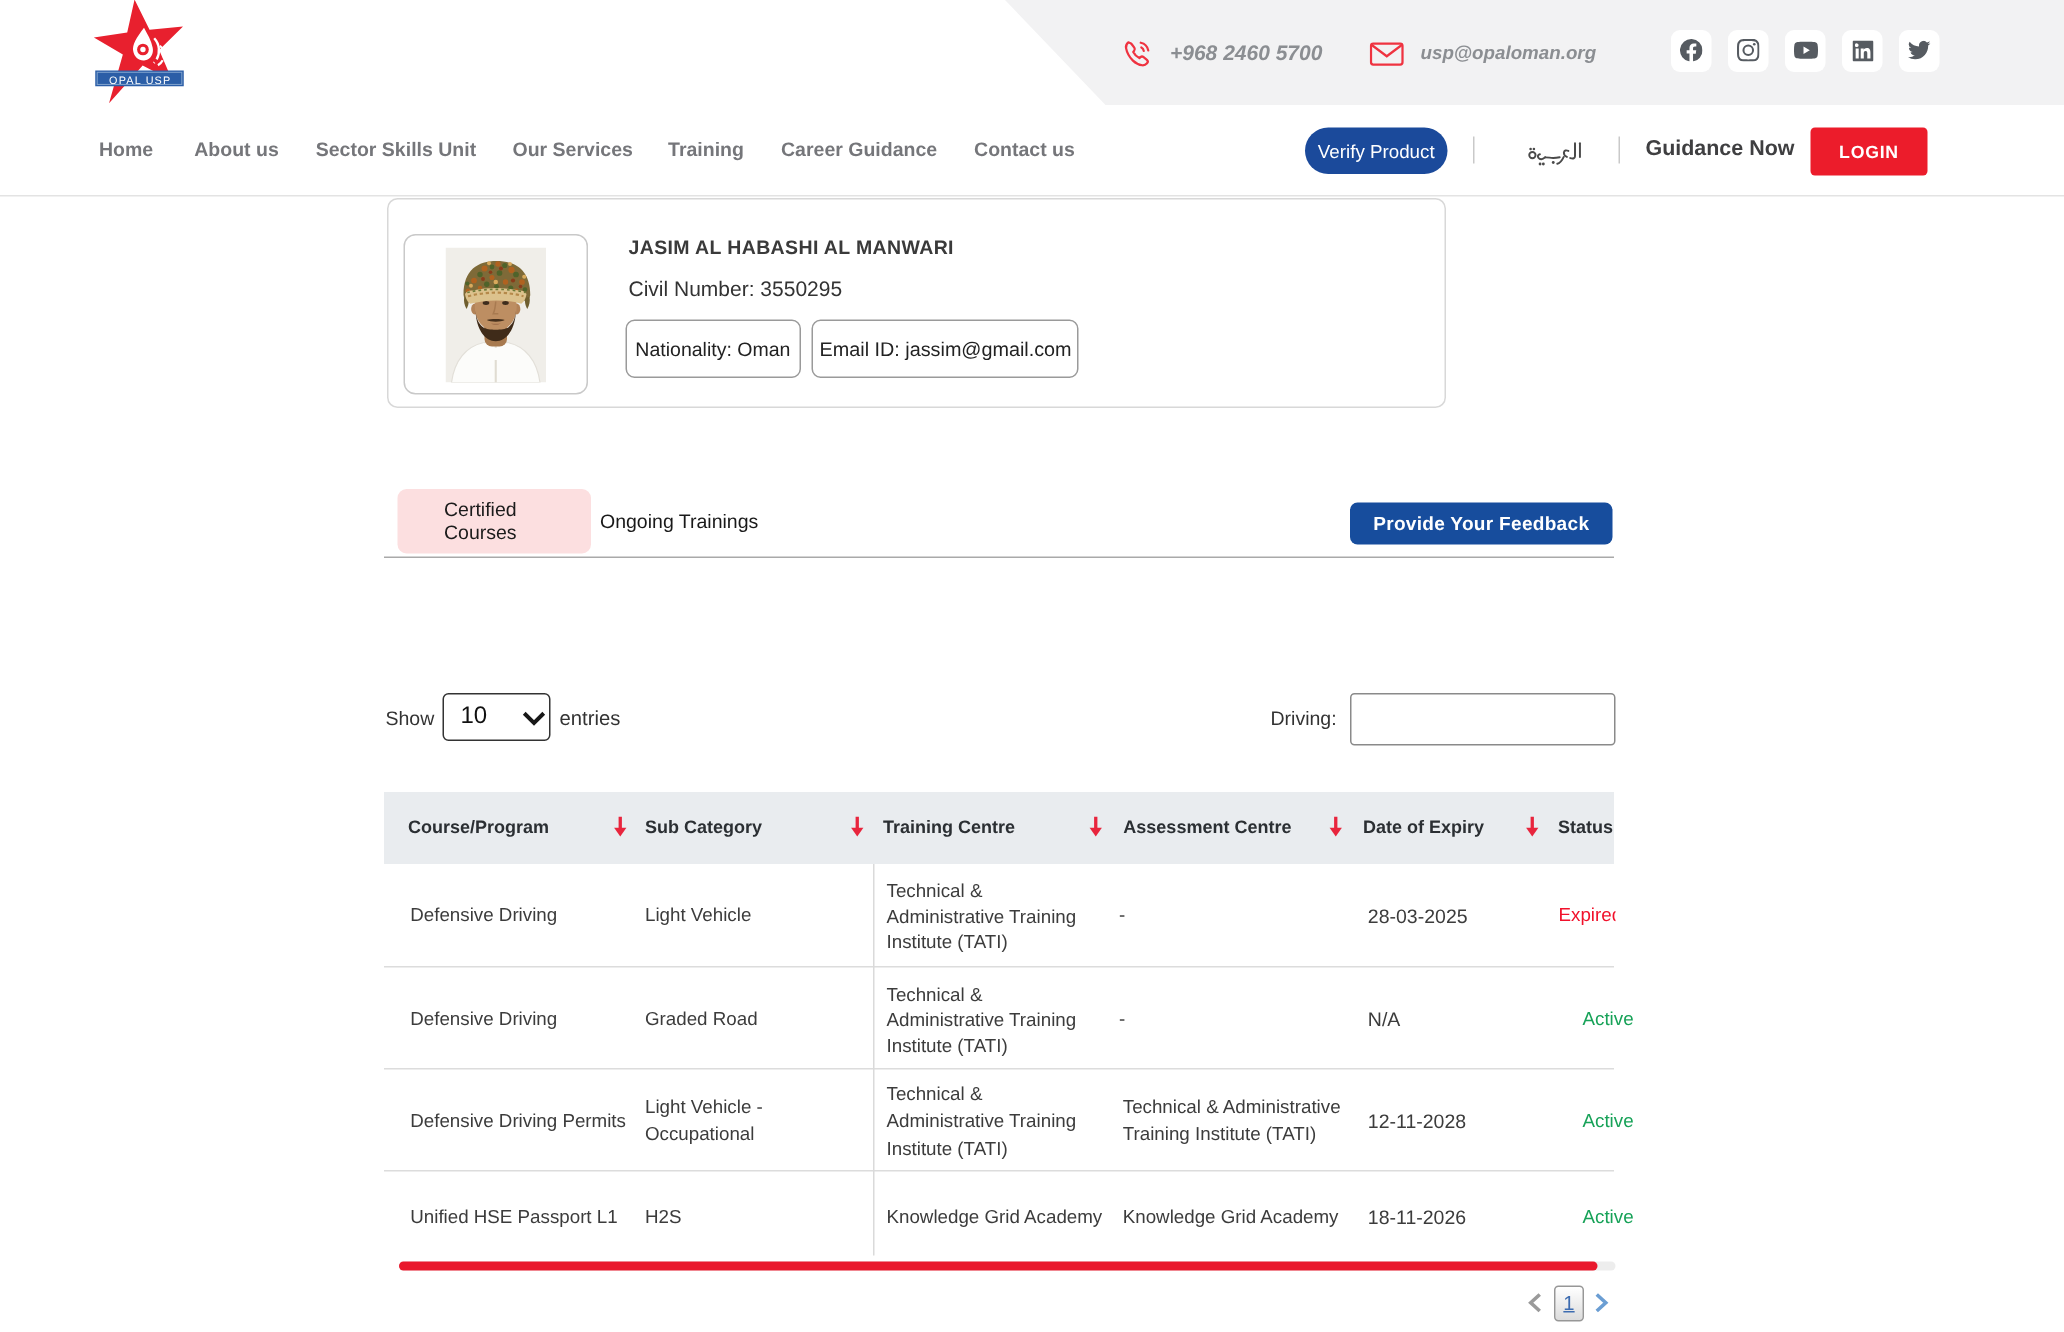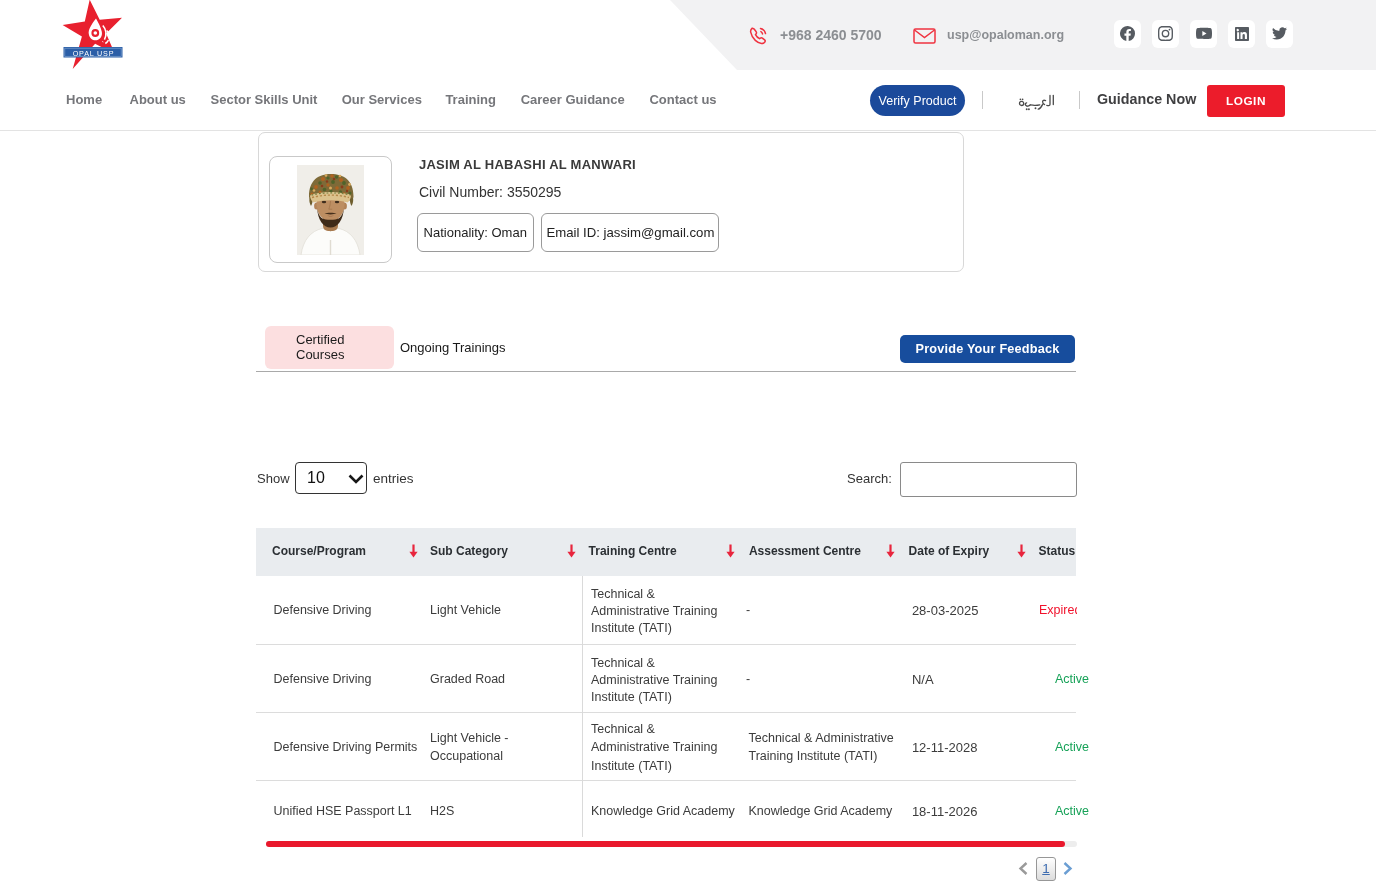--- a/index.html
+++ b/index.html
@@ -5,21 +5,21 @@
 * { margin:0; padding:0; box-sizing:border-box; }
 html,body { width:1376px; height:888px; background:#fff; font-family:"Liberation Sans", sans-serif; overflow:hidden; }
 #page { position:relative; width:1376px; height:888px; background:#fff; overflow:hidden; }
 .abs { position:absolute; }
 
 
 #topbar-bg { left:0; top:0; width:1376px; height:70px;
   background:#f2f2f3;
   clip-path:polygon(670px 0, 1376px 0, 1376px 70px, 737px 70px);
 }
-.contact-txt { position:absolute; color:#8b8e92; font-weight:bold; white-space:nowrap; }
+.contact-txt { position:absolute; color:#8b8e92; font-weight:bold; white-space:nowrap;font-style:italic; }
 .socbox { position:absolute; top:20px; width:27px; height:27.5px; background:#fff; border-radius:6px; display:flex; align-items:center; justify-content:center; }
 
 
 #navrow { left:0; top:70px; width:1376px; height:60.5px; background:#fff; border-bottom:1px solid #e3e3e3; }
 .navlink { position:absolute; top:92px; font-size:13px; font-weight:bold; color:#75767a; white-space:nowrap; }
 #verifyBtn { left:870px; top:85px; width:95px; height:31px; background:#1b4a9b; border-radius:16px; color:#fff; font-size:12.5px; font-weight:normal; display:flex; align-items:center; justify-content:center; }
 .vsep { position:absolute; top:91px; width:1px; height:18px; background:#c9c9c9; }
 #regnow { left:1097px; top:91px; font-size:14.3px; font-weight:bold; color:#3f3f41; }
 #loginBtn { left:1207px; top:85px; width:78px; height:32px; background:#ec1c2b; border-radius:3px; color:#fff; font-size:11.8px; font-weight:bold; display:flex; align-items:center; justify-content:center; letter-spacing:0.5px; }
 
@@ -231,21 +231,21 @@
   <div class="abs" id="tabline"></div>
   <div class="abs" id="feedbackBtn">Provide Your Feedback</div>
 
   <div class="abs" id="showlbl">Show</div>
   <div class="abs" id="selbox"></div>
   <div class="abs" id="selval">10</div>
   <svg class="abs" style="left:348px; top:474px;" width="16" height="10" viewBox="0 0 16 10">
     <polyline points="1.5,1.5 8,8 14.5,1.5" fill="none" stroke="#181818" stroke-width="2.6"></polyline>
   </svg>
   <div class="abs" id="entrieslbl">entries</div>
-  <div class="abs" id="searchlbl">Search:</div>
+  <div class="abs" id="searchlbl">Driving:</div>
   <div class="abs" id="searchbox"></div>
 
   <div class="abs" id="thead"></div>
   <div class="th" style="left:272px;">Course/Program</div>
   <svg class="abs" style="left:408.5px; top:544px;" width="9" height="14" viewBox="0 0 9 14">
       <rect x="3.4" y="0.5" width="2.2" height="8.5" fill="#e8253d"></rect>
       <polygon points="0.4,7.8 8.6,7.8 4.5,13.6" fill="#e8253d"></polygon>
     </svg>
   <div class="th" style="left:430px;">Sub Category</div>
   <svg class="abs" style="left:566.5px; top:544px;" width="9" height="14" viewBox="0 0 9 14">

